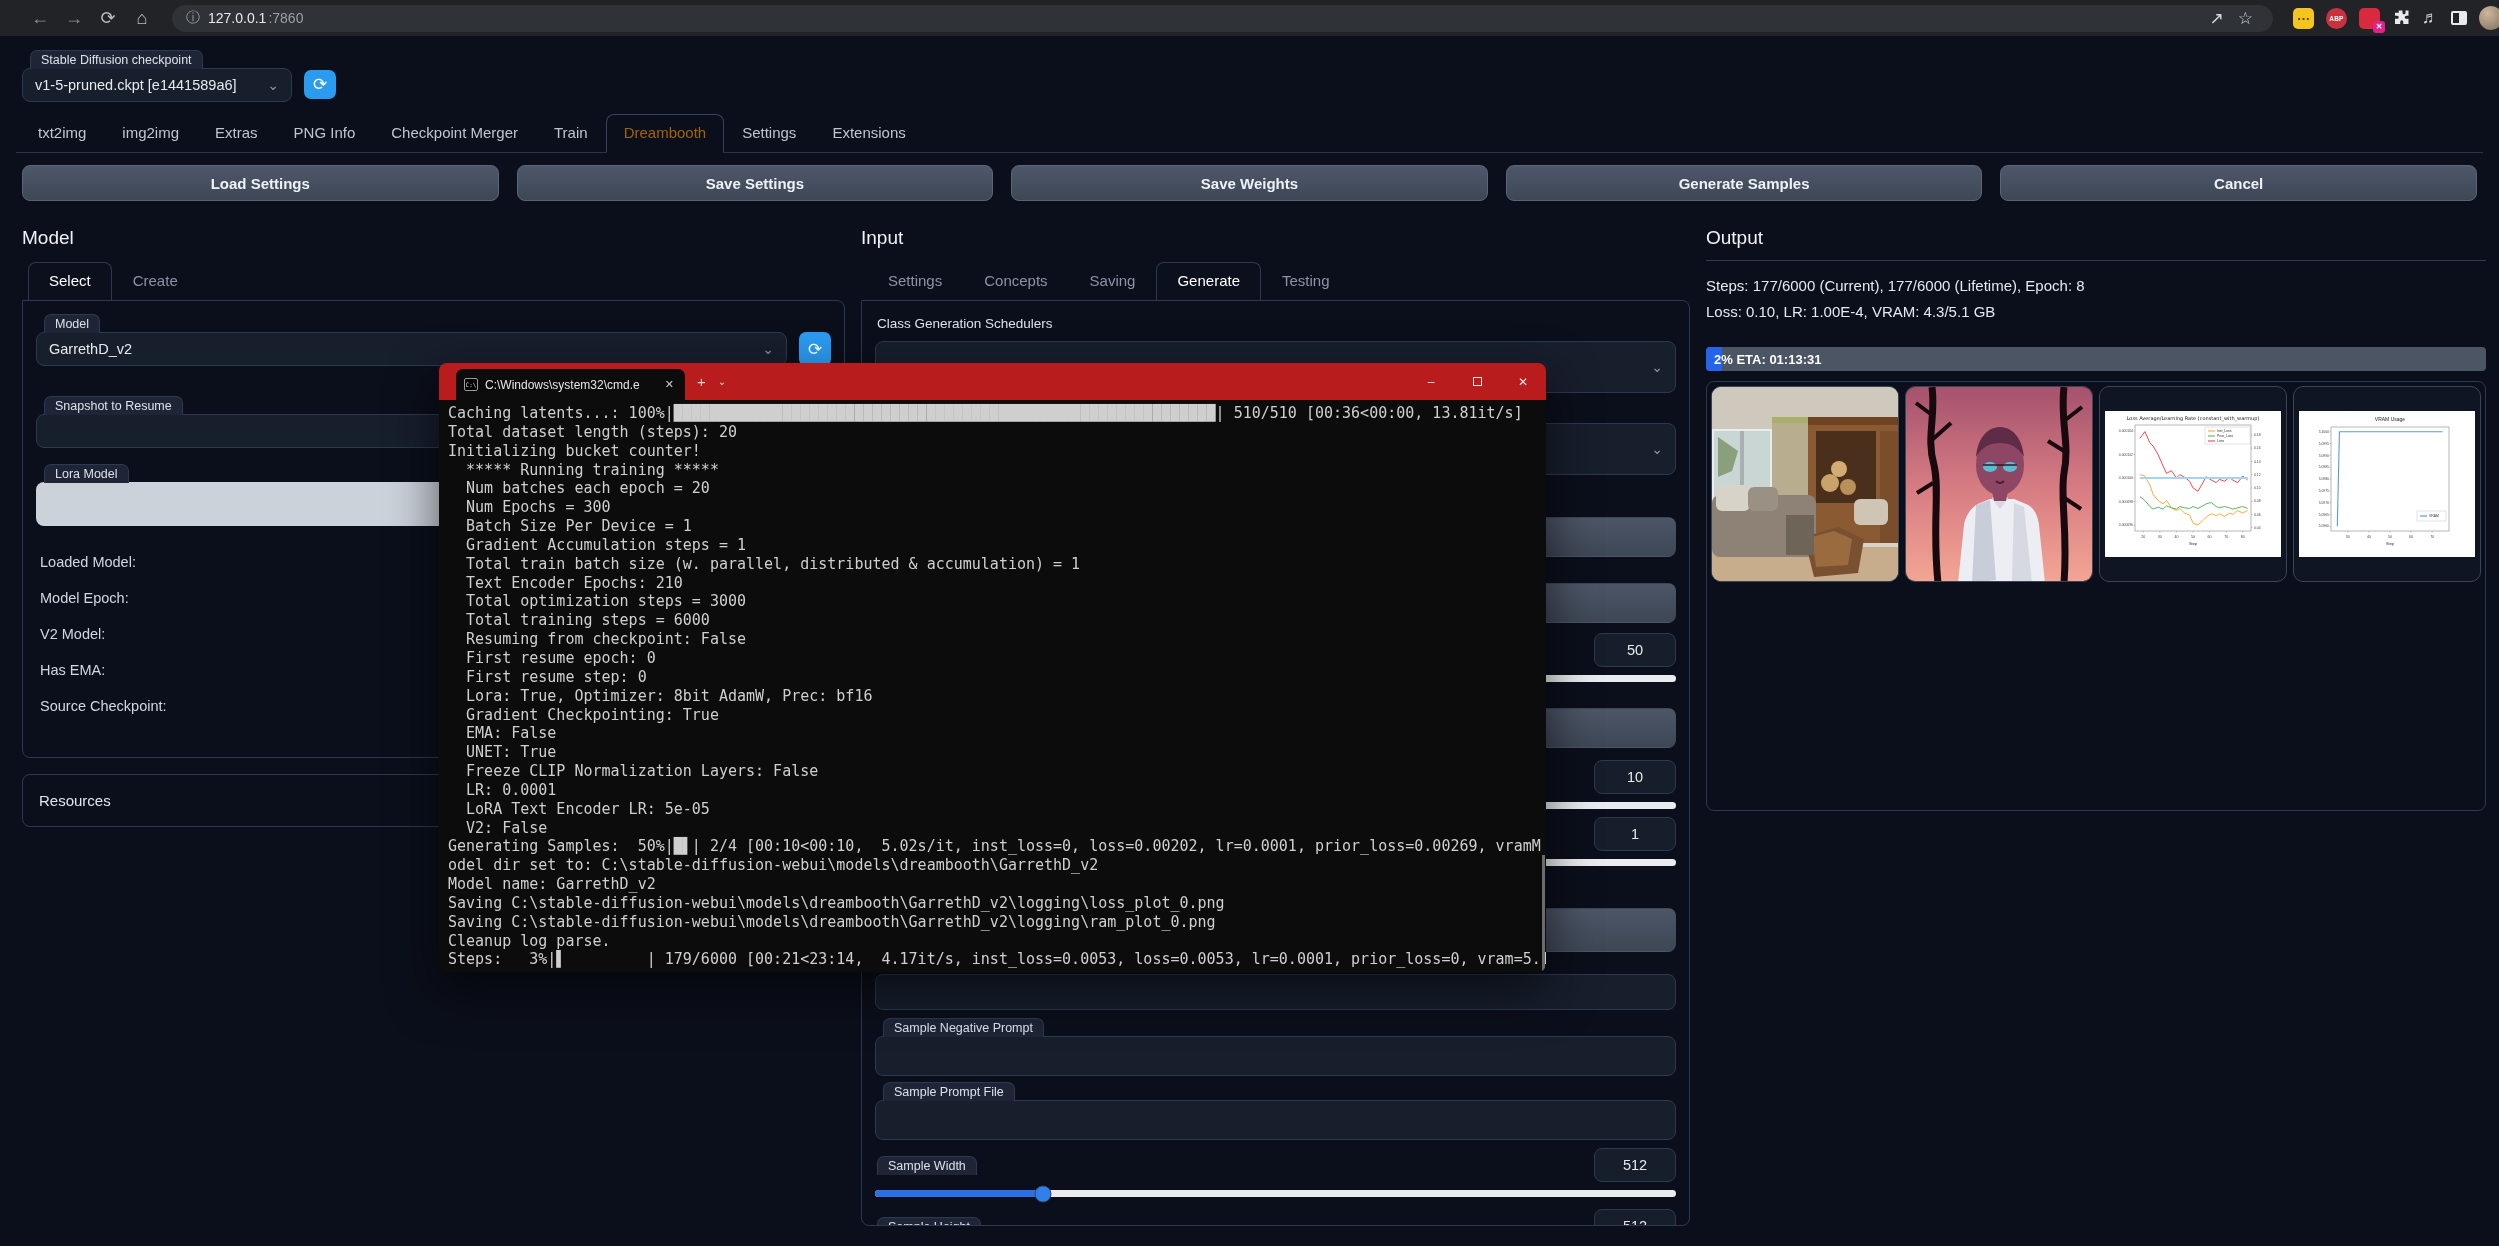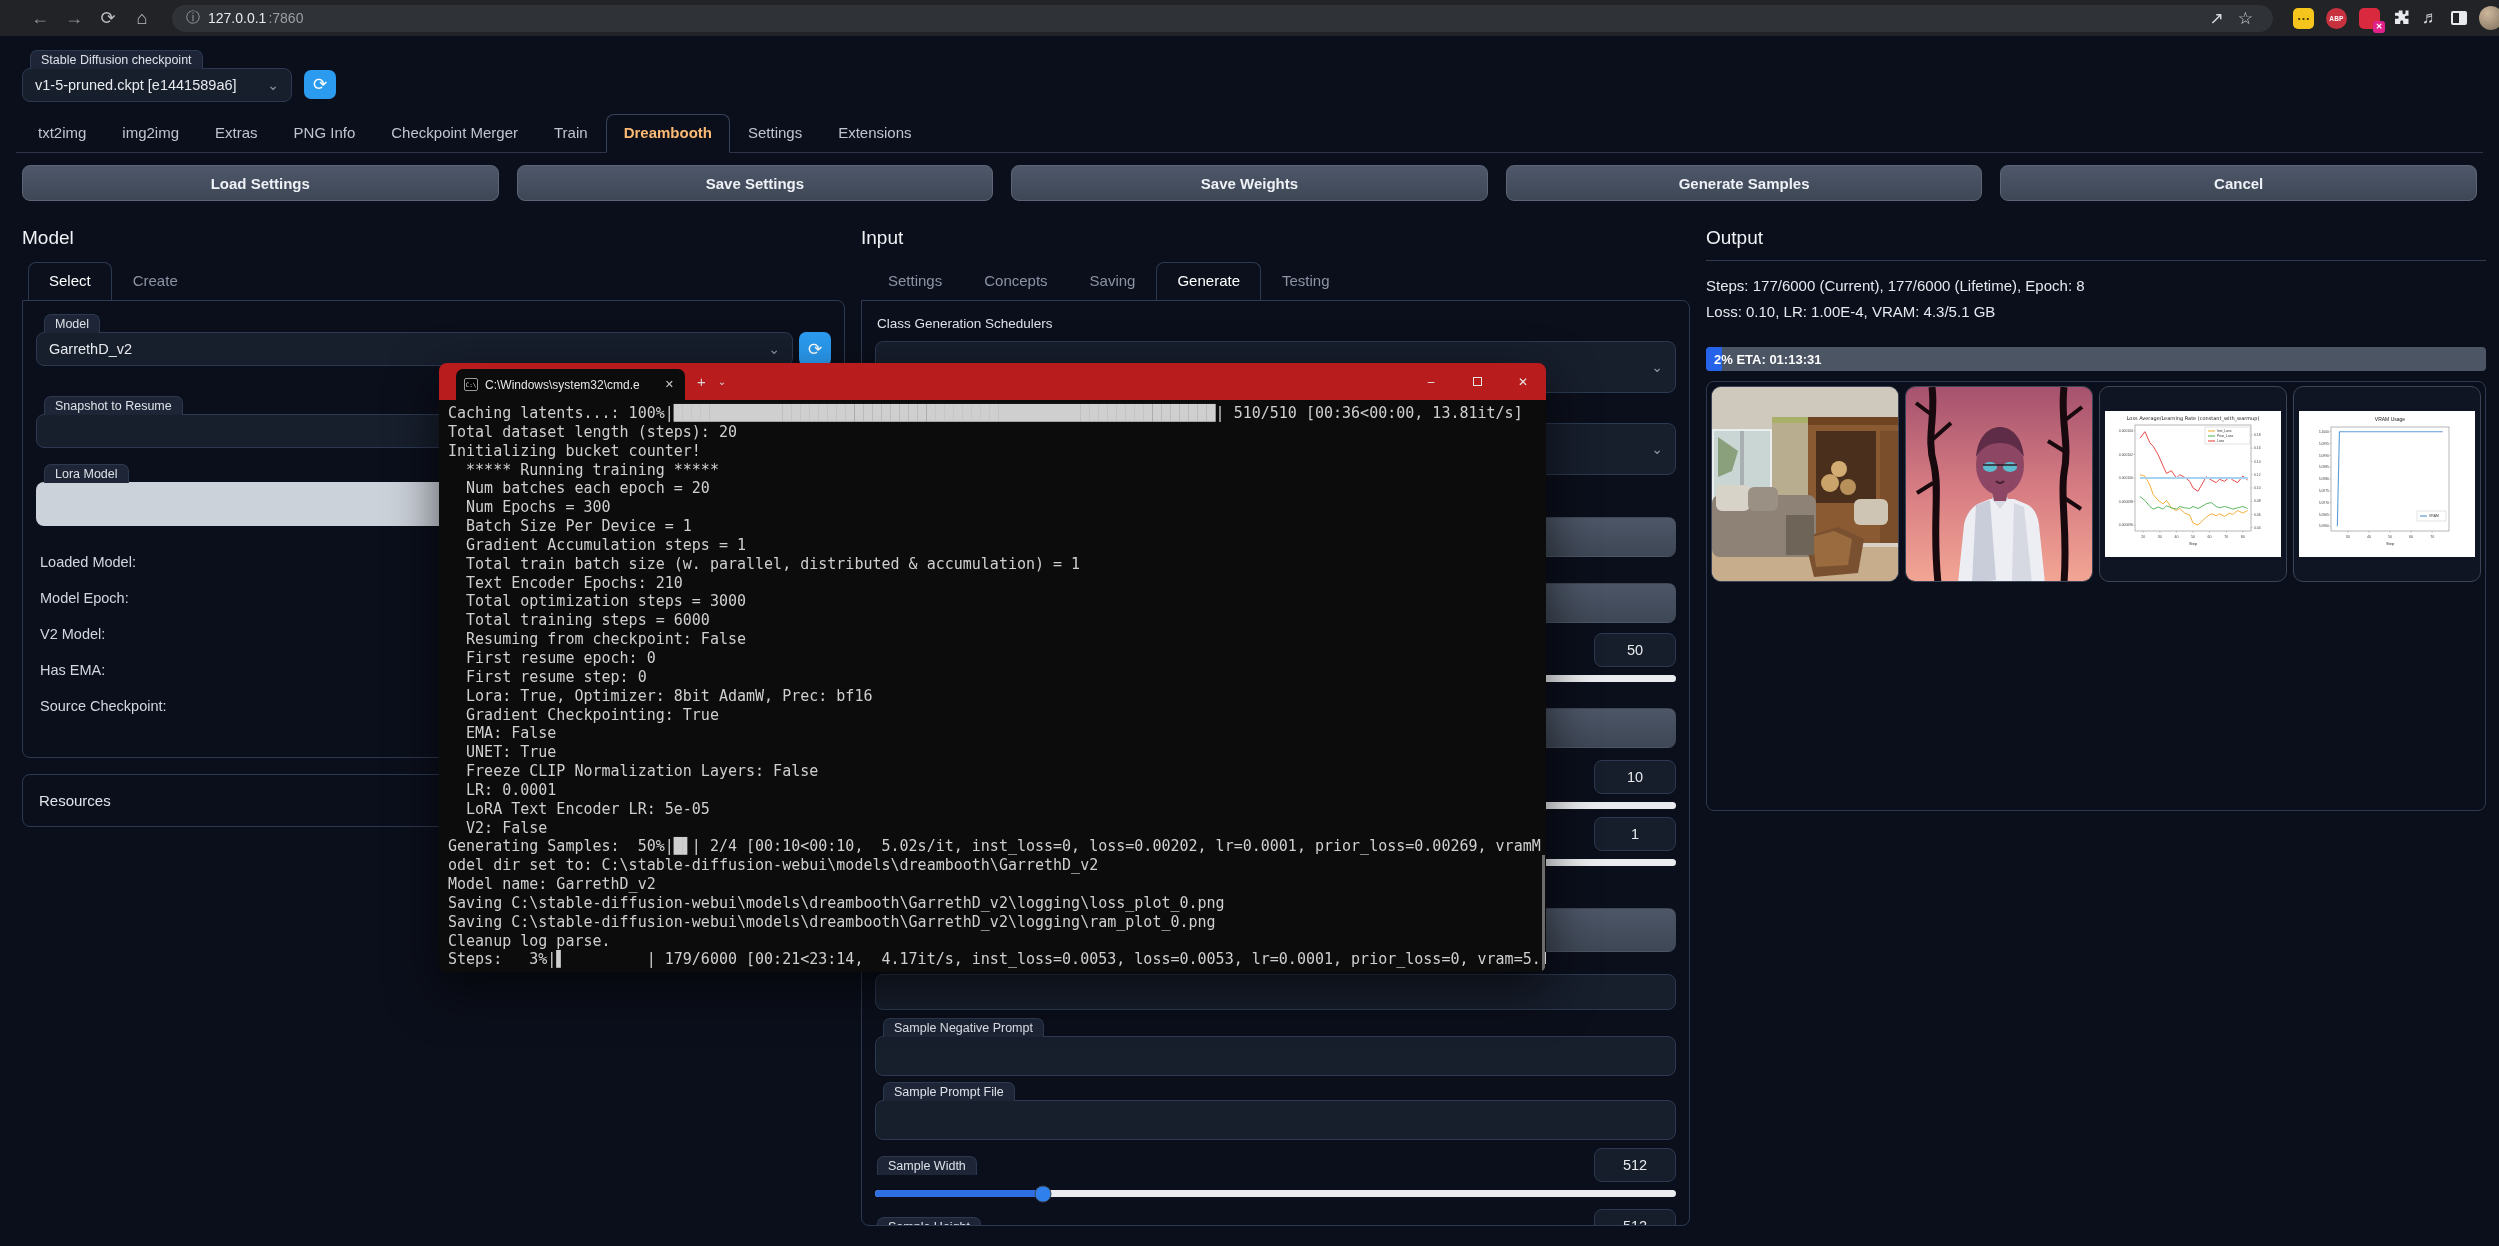--- a/index.html
+++ b/index.html
@@ -33,21 +33,21 @@
   .dropdown .chev { margin-left:auto; color:#8b93a5; font-size:14px; }
   .refresh-btn { width:32px; height:29px; background:#2b9bf0; border-radius:7px; color:#fff; display:flex; align-items:center; justify-content:center; font-size:17px; cursor:pointer; }
 
   .ckpt-zone { padding:14px 0 0 22px; width:420px; }
   .ckpt-row { display:flex; gap:12px; align-items:flex-end; }
   .ckpt-dd { width:270px; }
 
   
   .main-tabs { display:flex; margin:12px 16px 0; border-bottom:1px solid #2c3547; padding-left:4px; }
   .main-tab { padding:9px 17px 10px; font-size:15px; color:#bfc5cf; cursor:pointer; border:1px solid transparent; }
-  .main-tab.active { color:#fdba74; border-color:#38425a; border-bottom-color:#0b0f1b; border-radius:8px 8px 0 0; margin-bottom:-1px; font-weight:700; }
+  .main-tab.active { color:#a16207; border-color:#38425a; border-bottom-color:#0b0f1b; border-radius:8px 8px 0 0; margin-bottom:-1px; font-weight:400; }
 
   
   .actions { display:flex; gap:18px; margin:12px 22px 0; }
   .btn { flex:1; height:36px; border-radius:8px; background:linear-gradient(180deg,#4e586a,#3e4755); border:1px solid #5b6577; color:#eef1f5; font-size:15px; font-weight:700; display:flex; align-items:center; justify-content:center; cursor:pointer; font-family:"Liberation Sans",sans-serif; }
 
   
   .cols { display:grid; grid-template-columns:823px 829px 1fr; gap:16px; margin:26px 22px 0; align-items:start; }
   .col-title { font-size:19px; font-weight:500; color:#f0f2f5; margin-bottom:13px; }
 
   .sub-tabs { display:flex; padding-left:6px; }
@@ -173,21 +173,21 @@
   <div class="cols">
 
     <div>
       <div class="col-title">Model</div>
       <div class="sub-tabs" id="model-tabs">
           <div class="sub-tab active">Select</div>
           <div class="sub-tab">Create</div>
         </div>
       <div class="tab-body model-body">
         <span class="chip">Model</span>
-        <div style="display:flex; gap:6px; margin-top:-1px;">
+        <div style="display:flex; gap:12px; margin-top:-1px;">
           <div class="dropdown" style="flex:1;">
             <span>GarrethD_v2</span>
             <span class="chev">⌄</span>
           </div>
           <div class="refresh-btn" style="height:34px;">
               <span>⟳</span>
             </div>
         </div>
 
         <div style="margin-top:30px;">

